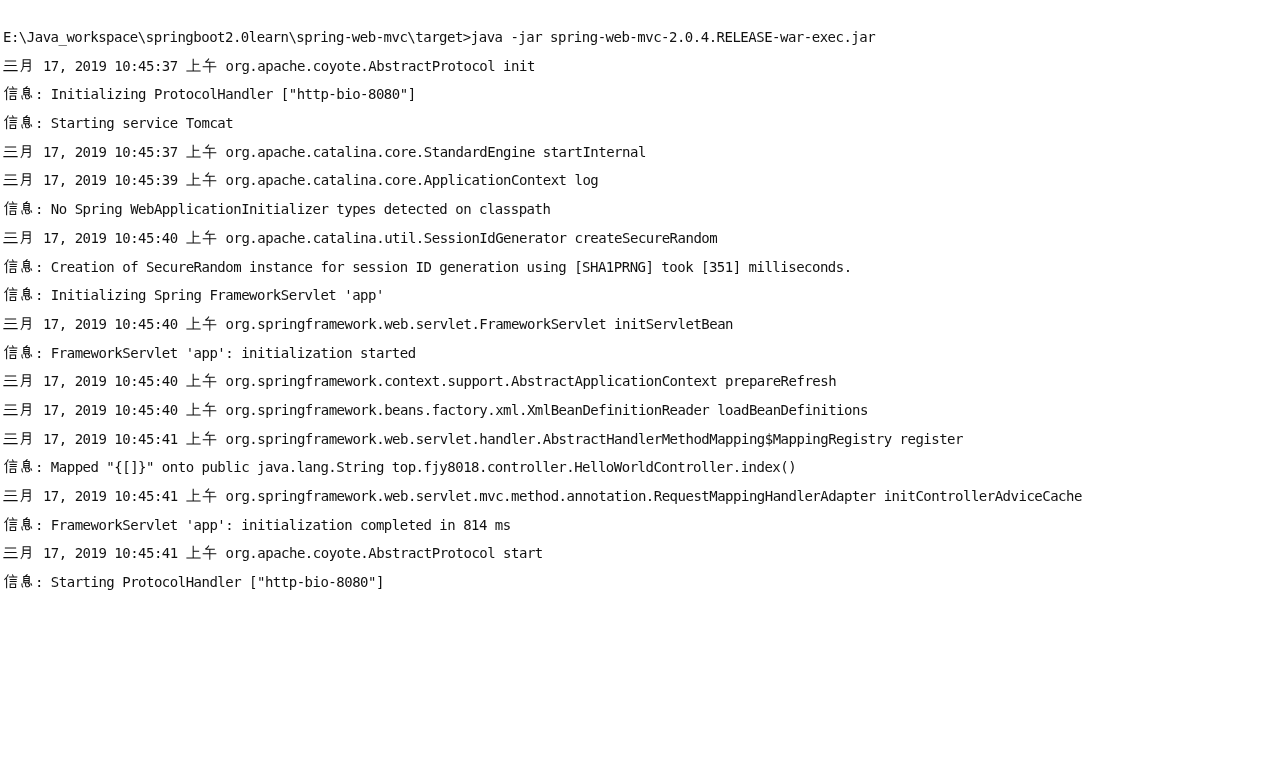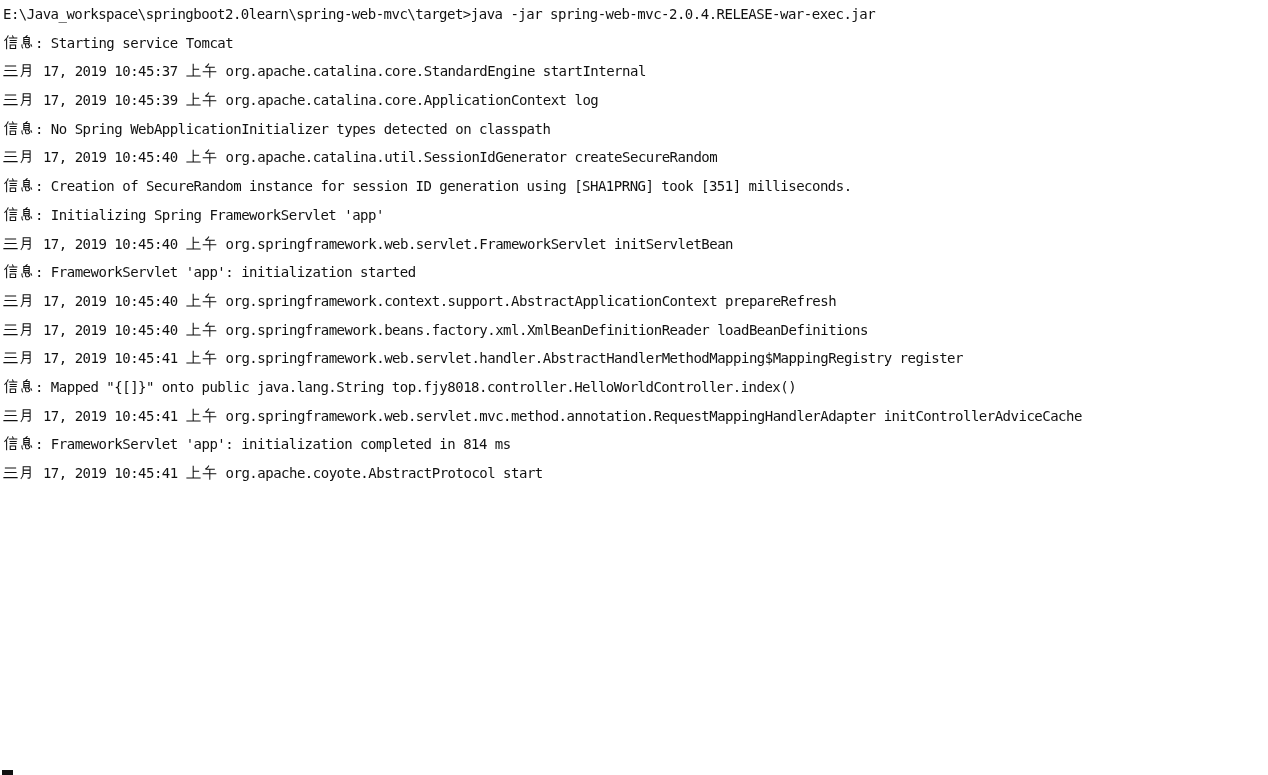--- a/index.html
+++ b/index.html
@@ -10,20 +10,21 @@
     overflow: hidden;
     position: relative;
     font-family: "DejaVu Sans Mono", "Liberation Mono", monospace;
     font-size: 14px;
     letter-spacing: -0.5px;
     color: #111111;
   }
   .terminal {
     position: absolute;
     inset: 0;
+    margin-top: 23px;
   }
   .line {
     white-space: pre;
     height: 28.7px;
     line-height: 28.7px;
     padding-left: 3px;
   }
   svg.cjk {
     display: inline-block;
     width: 15px;
@@ -46,20 +47,34 @@
     height: 5px;
     background: #111111;
   }
 </style>
 </head>
 <body>
 
 <div class="terminal">
   <div id="lines">
       <div class="line">E:\Java_workspace\springboot2.0learn\spring-web-mvc\target&gt;java -jar spring-web-mvc-2.0.4.RELEASE-war-exec.jar</div>
+      <div class="line"><svg class="cjk" viewBox="0 0 100 100">
+          <path d="M16,20 H84 M13,50 H87 M6,84 H94"></path>
+        </svg><svg class="cjk" viewBox="0 0 100 100">
+          <path d="M28,12 H74 V78 Q74,90 60,87 M28,12 V55 Q28,75 14,90 M28,34 H74 M28,56 H74"></path>
+        </svg> 17, 2019 10:45:37 <svg class="cjk" viewBox="0 0 100 100">
+          <path d="M48,8 V84 M48,42 H84 M6,86 H94"></path>
+        </svg><svg class="cjk" viewBox="0 0 100 100">
+          <path d="M44,6 Q38,18 24,26 M28,28 H82 M8,58 H92 M52,30 V94"></path>
+        </svg> org.apache.coyote.AbstractProtocol init</div>
+      <div class="line"><svg class="cjk" viewBox="0 0 100 100">
+          <path d="M34,6 Q28,22 12,36 M24,32 V92 M42,20 H92 M64,6 L68,16 M48,36 H88 M48,50 H88 M48,66 H84 V90 H48 Z"></path>
+        </svg><svg class="cjk" viewBox="0 0 100 100">
+          <path d="M54,4 Q48,12 40,16 M32,16 H68 V58 H32 Z M32,30 H68 M32,44 H68 M20,66 Q18,80 24,86 M44,62 V76 Q44,88 62,85 Q70,83 72,72 M62,62 L68,70 M80,64 L84,74"></path>
+        </svg>: Initializing ProtocolHandler ["http-bio-8080"]</div>
       <div class="line"><svg class="cjk" viewBox="0 0 100 100">
           <path d="M34,6 Q28,22 12,36 M24,32 V92 M42,20 H92 M64,6 L68,16 M48,36 H88 M48,50 H88 M48,66 H84 V90 H48 Z"></path>
         </svg><svg class="cjk" viewBox="0 0 100 100">
           <path d="M54,4 Q48,12 40,16 M32,16 H68 V58 H32 Z M32,30 H68 M32,44 H68 M20,66 Q18,80 24,86 M44,62 V76 Q44,88 62,85 Q70,83 72,72 M62,62 L68,70 M80,64 L84,74"></path>
         </svg>: Starting service Tomcat</div>
       <div class="line"><svg class="cjk" viewBox="0 0 100 100">
           <path d="M16,20 H84 M13,50 H87 M6,84 H94"></path>
         </svg><svg class="cjk" viewBox="0 0 100 100">
           <path d="M28,12 H74 V78 Q74,90 60,87 M28,12 V55 Q28,75 14,90 M28,34 H74 M28,56 H74"></path>
         </svg> 17, 2019 10:45:37 <svg class="cjk" viewBox="0 0 100 100">
@@ -162,15 +177,20 @@
         </svg>: FrameworkServlet 'app': initialization completed in 814 ms</div>
       <div class="line"><svg class="cjk" viewBox="0 0 100 100">
           <path d="M16,20 H84 M13,50 H87 M6,84 H94"></path>
         </svg><svg class="cjk" viewBox="0 0 100 100">
           <path d="M28,12 H74 V78 Q74,90 60,87 M28,12 V55 Q28,75 14,90 M28,34 H74 M28,56 H74"></path>
         </svg> 17, 2019 10:45:41 <svg class="cjk" viewBox="0 0 100 100">
           <path d="M48,8 V84 M48,42 H84 M6,86 H94"></path>
         </svg><svg class="cjk" viewBox="0 0 100 100">
           <path d="M44,6 Q38,18 24,26 M28,28 H82 M8,58 H92 M52,30 V94"></path>
         </svg> org.apache.coyote.AbstractProtocol start</div>
+      <div class="line"><svg class="cjk" viewBox="0 0 100 100">
+          <path d="M34,6 Q28,22 12,36 M24,32 V92 M42,20 H92 M64,6 L68,16 M48,36 H88 M48,50 H88 M48,66 H84 V90 H48 Z"></path>
+        </svg><svg class="cjk" viewBox="0 0 100 100">
+          <path d="M54,4 Q48,12 40,16 M32,16 H68 V58 H32 Z M32,30 H68 M32,44 H68 M20,66 Q18,80 24,86 M44,62 V76 Q44,88 62,85 Q70,83 72,72 M62,62 L68,70 M80,64 L84,74"></path>
+        </svg>: Starting ProtocolHandler ["http-bio-8080"]</div>
     </div>
   <div class="cursor"></div>
 </div>
 
 </body></html>

